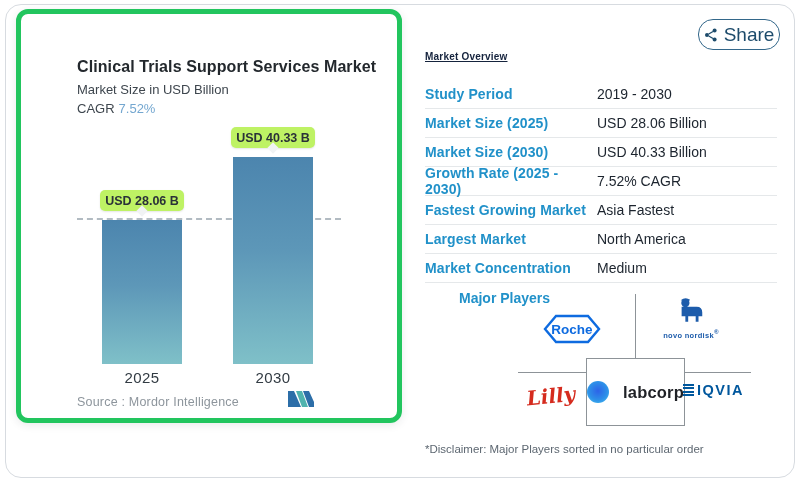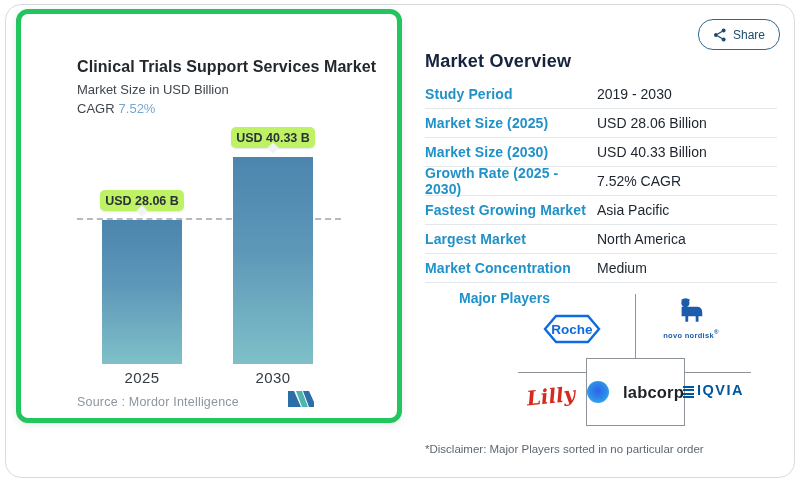--- a/index.html
+++ b/index.html
@@ -25,41 +25,41 @@
   .pill.p0{left:79px;}
   .pill.p1{left:210px;}
   .pill::after{content:"";position:absolute;left:50%;bottom:-4px;width:8px;height:8px;background:#f1f3f4;transform:translateX(-50%) rotate(45deg);}
   .xlab{position:absolute;top:355px;width:80px;text-align:center;font-size:15px;color:#323b43;letter-spacing:.4px;}
   .xlab.x0{left:81px;}
   .xlab.x1{left:212px;}
   .source-row{position:absolute;left:56px;top:381px;font-size:12.5px;color:#8d959c;letter-spacing:.2px;}
   .mi-logo{position:absolute;left:267px;top:377px;}
 
   
-  .share-btn{position:absolute;left:698px;top:19px;width:80px;height:29px;border:1px solid #33678a;border-radius:15px;background:#fff;display:flex;align-items:center;justify-content:center;gap:6px;font-size:12px;color:#1d4b6b;cursor:pointer;}
-  .overview-heading{position:absolute;left:425px;top:51px;font-size:18px;font-weight:700;color:#15233d;letter-spacing:.2px;}
+  .share-btn{position:absolute;left:698px;top:19px;width:80px;height:29px;border:1px solid #33678a;border-radius:15px;background:#fff;display:flex;align-items:center;justify-content:center;gap:6px;font-size:19px;color:#1d4b6b;cursor:pointer;}
+  .overview-heading{position:absolute;left:425px;top:51px;font-size:10px;font-weight:700;color:#15233d;letter-spacing:.2px;text-decoration:underline;}
 
   .ov-table{position:absolute;left:425px;top:80px;width:352px;}
   .ov-row{position:relative;height:28px;border-bottom:1px solid #e5e8ea;display:flex;align-items:center;}
   .ov-label{width:172px;font-size:14px;font-weight:700;color:#2191c9;letter-spacing:.1px;}
   .ov-value{font-size:14px;color:#1c242e;}
 
   .mp{position:absolute;left:425px;top:288px;width:352px;height:152px;}
   .mp-heading{position:absolute;left:2px;top:2px;font-size:14px;font-weight:700;color:#2191c9;padding-left:32px;}
   .mp-vline{position:absolute;left:210px;top:6px;width:1px;height:64px;background:#8d9398;}
   .mp-hline{position:absolute;left:93px;top:84px;width:233px;height:1px;background:#8d9398;}
   .mp-box{position:absolute;left:161px;top:70px;width:97px;height:66px;background:#fff;border:1px solid #8d9398;z-index:2;display:flex;align-items:center;justify-content:center;gap:14px;}
 
   .logo-roche{position:absolute;left:118px;top:25px;}
   .logo-novo{position:absolute;left:234px;top:10px;width:64px;text-align:center;color:#1d5cab;}
   .logo-novo .novo-text{font-size:7.5px;font-weight:700;letter-spacing:.3px;margin-top:1px;}
   .logo-lilly{position:absolute;left:96px;top:96px;width:60px;text-align:center;font-family:"DejaVu Serif",serif;font-style:italic;font-weight:700;font-size:20px;color:#d52b1e;transform:rotate(-6deg);}
   .labcorp-circle{width:22px;height:22px;border-radius:50%;background:radial-gradient(circle at 50% 45%,#2d63e8 0%,#2d8fe8 55%,#49c6f2 100%);}
   .labcorp-text{font-size:16.5px;font-weight:700;color:#1f2126;letter-spacing:.2px;}
-  .logo-iqvia{position:absolute;left:258px;top:94px;display:flex;align-items:flex-end;gap:3px;z-index:2;}
+  .logo-iqvia{position:absolute;left:258px;top:94px;display:flex;align-items:center;gap:3px;z-index:2;}
   .iqvia-bars{display:flex;flex-direction:column;gap:1.5px;}
   .iqvia-bars span{display:block;width:11px;height:2px;background:#00579d;}
   .iqvia-text{font-size:14.5px;font-weight:700;color:#00579d;letter-spacing:1.5px;}
 
   .disclaimer{position:absolute;left:425px;top:443px;font-size:11.5px;color:#5d6771;}
 </style>
 </head>
 <body>
 
 <div id="stage">
@@ -116,21 +116,21 @@
     <div class="ov-row">
       <div class="ov-label">Market Size (2030)</div>
       <div class="ov-value">USD 40.33 Billion</div>
     </div>
     <div class="ov-row">
       <div class="ov-label">Growth Rate (2025 - 2030)</div>
       <div class="ov-value">7.52% CAGR</div>
     </div>
     <div class="ov-row">
       <div class="ov-label">Fastest Growing Market</div>
-      <div class="ov-value">Asia Pacific</div>
+      <div class="ov-value">Asia Fastest</div>
     </div>
     <div class="ov-row">
       <div class="ov-label">Largest Market</div>
       <div class="ov-value">North America</div>
     </div>
     <div class="ov-row">
       <div class="ov-label">Market Concentration</div>
       <div class="ov-value">Medium</div>
     </div>
   </div>

